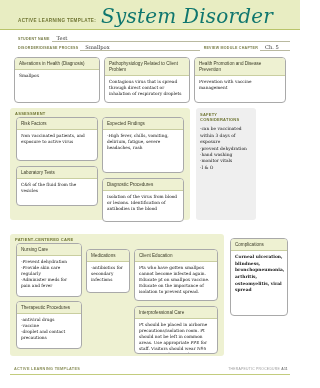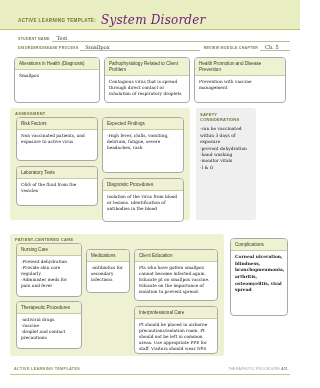--- a/index.html
+++ b/index.html
@@ -22,21 +22,21 @@
     position:absolute;left:18px;top:6px;right:8px;height:20px;
     display:flex;align-items:flex-end;gap:5px;
   }
   .alt-label{
     font-size:4.6px;letter-spacing:.35px;color:#6f7533;
     font-weight:bold;text-transform:uppercase;
     padding-bottom:3.5px;white-space:nowrap;
   }
   .doc-title{
     font-family:"DejaVu Serif", serif;
-    font-style:italic;font-size:12px;color:#701a75;
+    font-style:italic;font-size:20px;color:#0f766e;
     line-height:1;letter-spacing:.2px;white-space:nowrap;
   }
 
   
   .idblock{position:absolute;left:18px;top:33px;width:272px;}
   .idrow{position:relative;height:9px;display:flex;align-items:flex-end;}
   .idlab{
     font-size:3.6px;letter-spacing:.25px;color:#7a7f4a;font-weight:bold;
     text-transform:uppercase;white-space:nowrap;padding-bottom:1px;
   }

